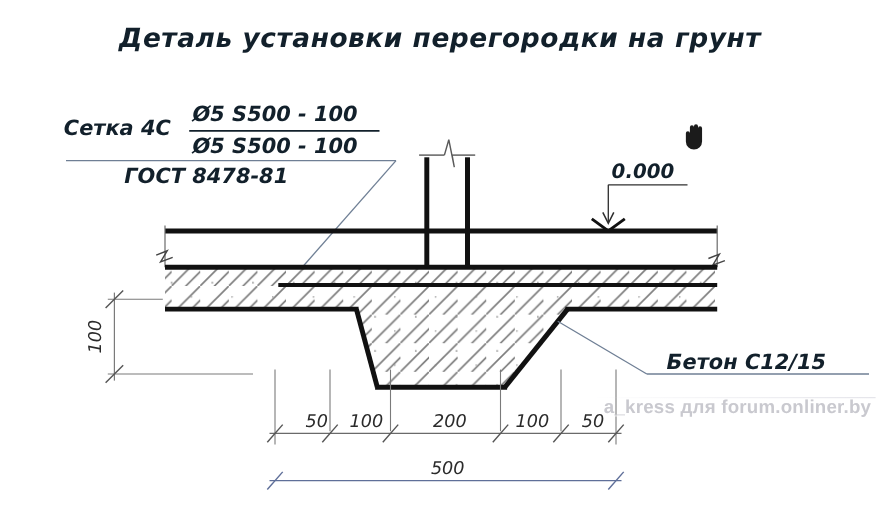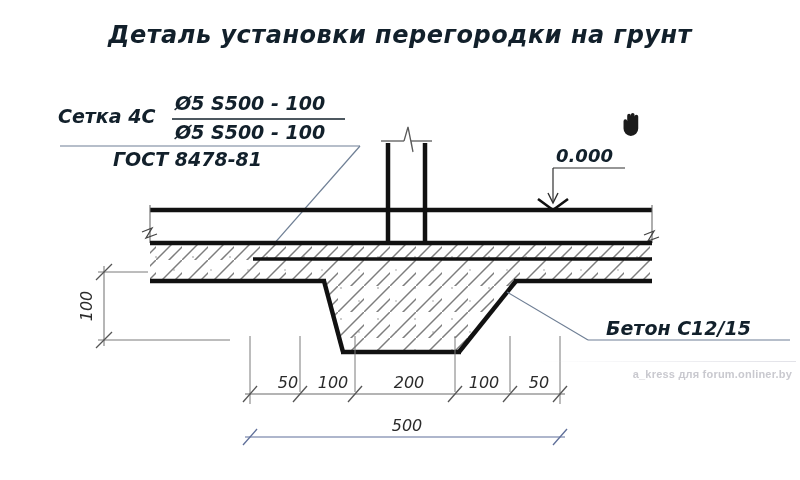--- a/index.html
+++ b/index.html
@@ -44,21 +44,21 @@
     fill:#2b2b2b;
   }
   .txt-lvl{
     font-size:18px;
   }
   .watermark{
     position:absolute;
     right:8px;
     bottom:12px;
     font-family:"Liberation Sans", sans-serif;
-    font-size:11px;
+    font-size:17px;
     font-weight:bold;
     color:#c9c9cf;
     text-shadow:0 1px 0 #ffffff;
     letter-spacing:0.2px;
     white-space:nowrap;
     user-select:none;
   }
   .watermark-rule{
     position:absolute;
     right:4px;

